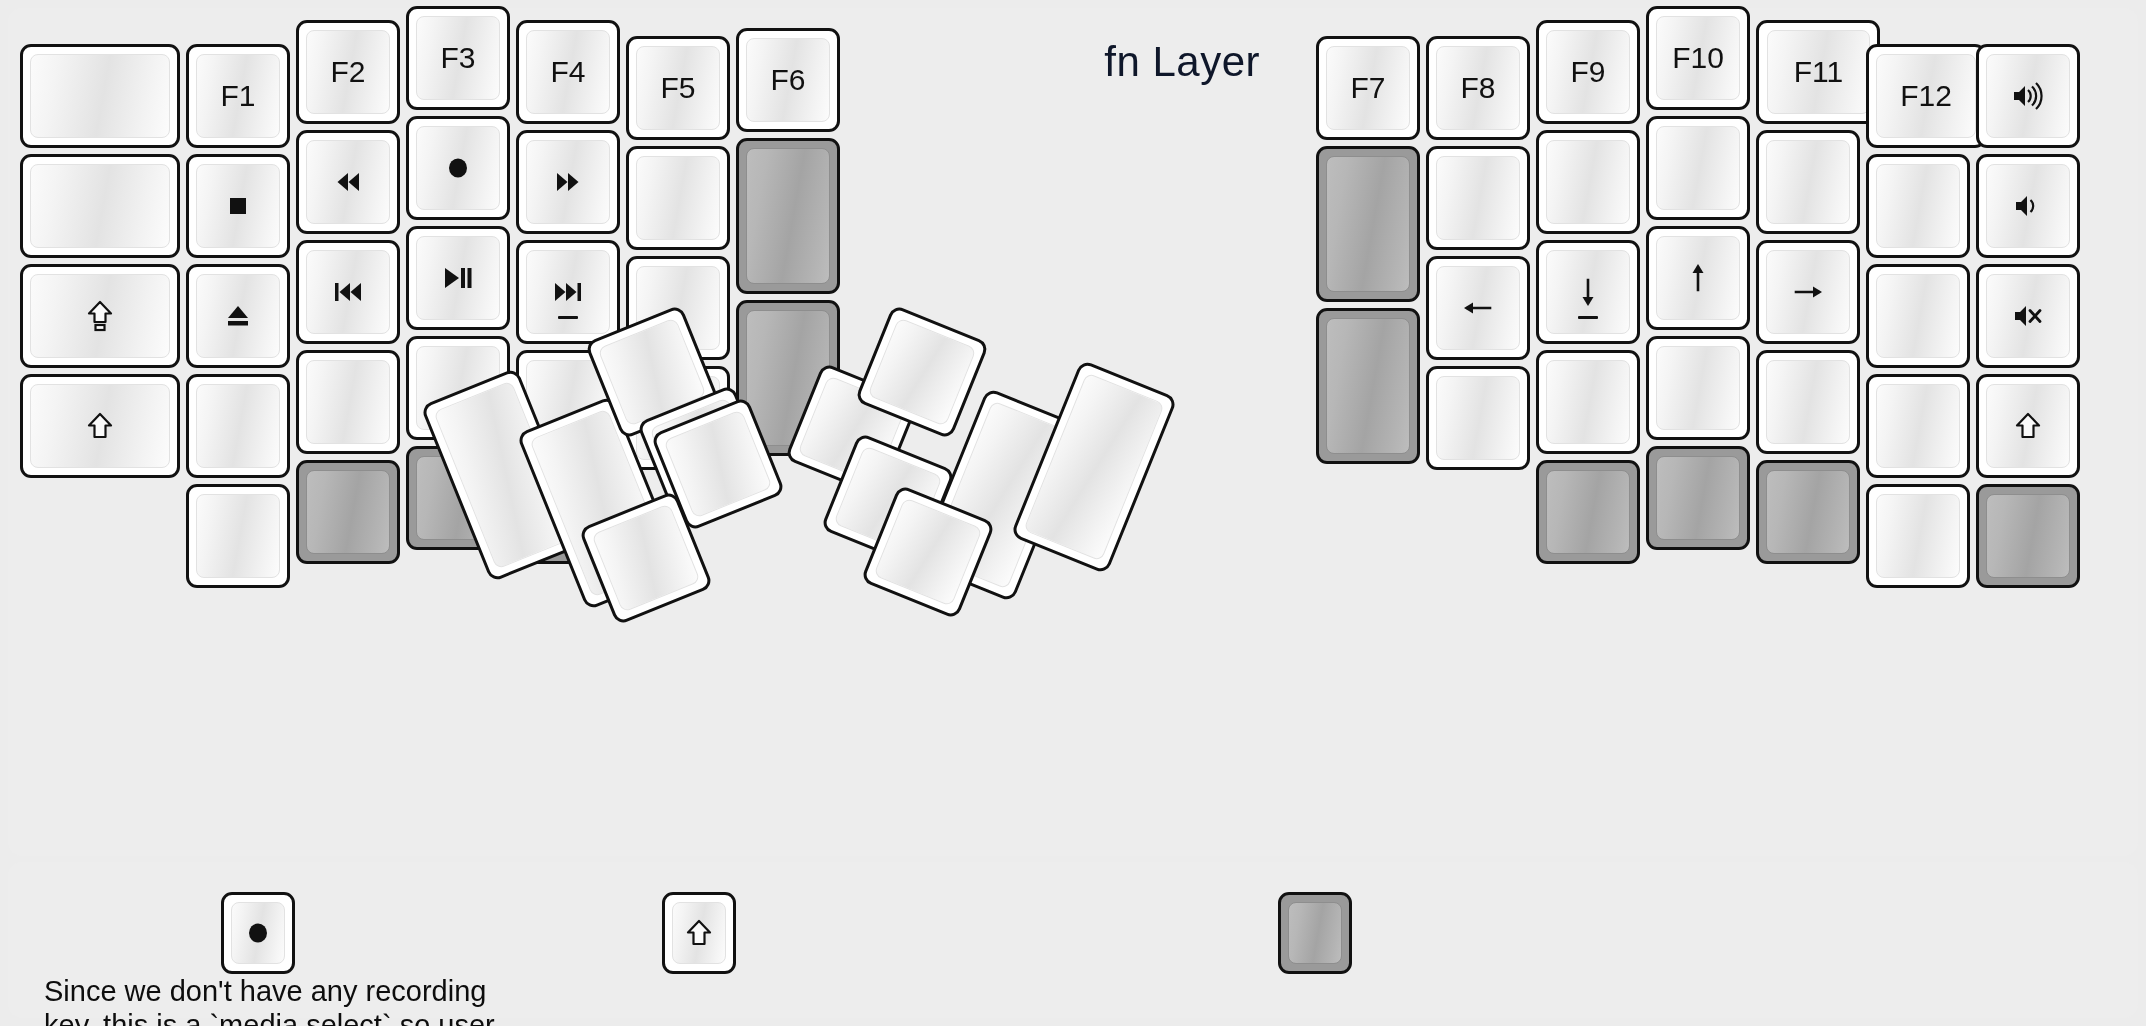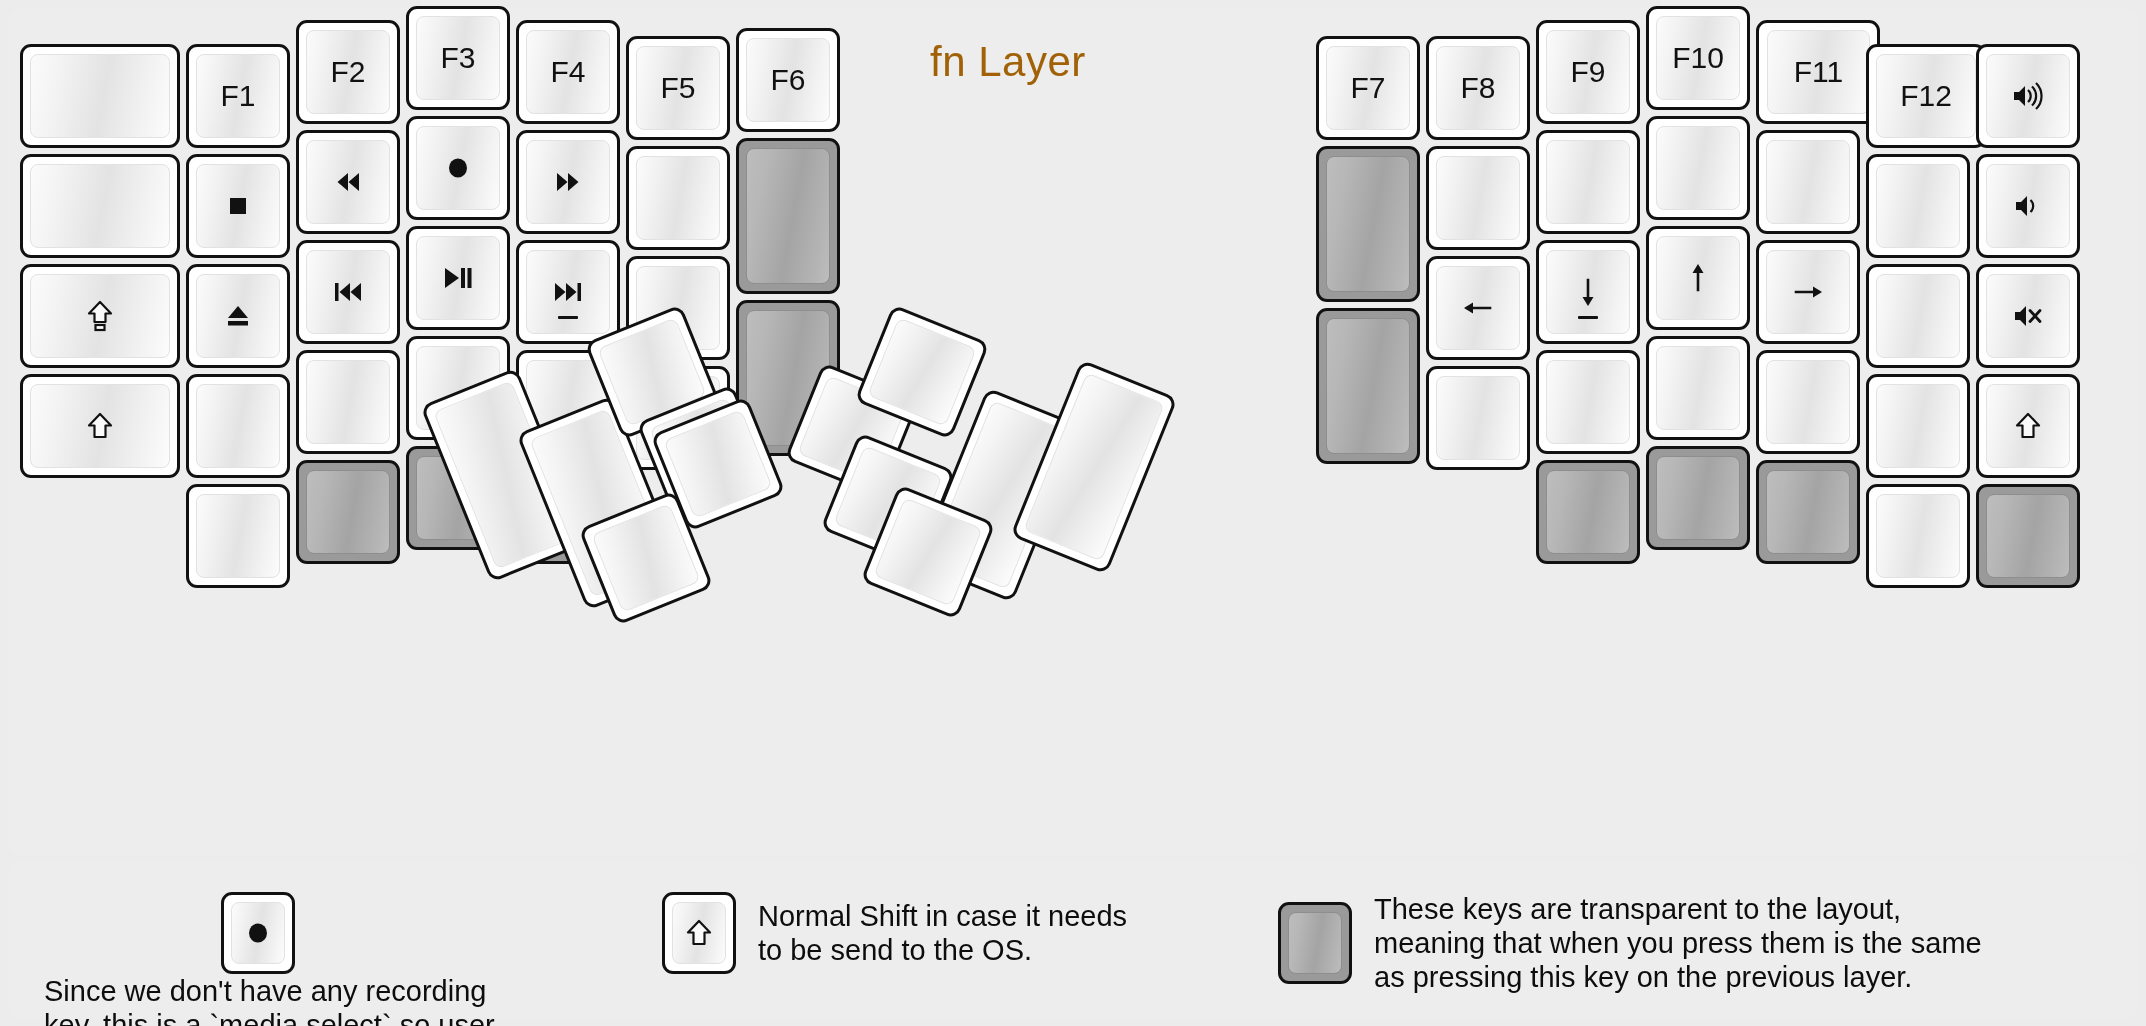--- a/index.html
+++ b/index.html
@@ -17,23 +17,23 @@
     background:#ededed;
     border-radius:14px;
   }
   #board-panel{left:8px;top:8px;width:2130px;height:848px;}
   #legend-panel{left:8px;top:862px;width:2130px;height:156px;}
 
   
   #title{
     position:absolute;
     left:930px;top:38px;width:330px;
-    text-align:left;
+    text-align:right;
     font-size:42px;
-    color:#a16207;
+    color:#0f172a;
     letter-spacing:0.5px;
     white-space:nowrap;
   }
 
   
   .key{
     position:absolute;
     box-sizing:border-box;
     background:#ffffff;
     border:3px solid #111111;
@@ -537,26 +537,21 @@
       <div class="legend-row" style="left: 662px; top: 892px;">
         <div class="legend-key">
           <div class="cap">
             <span class="glyph">
               <svg width="38" height="38" viewBox="0 0 38 38">
                 <path d="M19 7 L30 18.5 L24.5 18.5 L24.5 30 L13.5 30 L13.5 18.5 L8 18.5 Z" fill="#fafafa" stroke="#111" stroke-width="2.2" stroke-linejoin="round"></path>
               </svg>
             </span>
           </div>
         </div>
-        <div class="legend-text">Normal Shift in case it needs
-to be send to the OS.</div>
       </div>
       <div class="legend-row" style="left: 1278px; top: 892px;">
         <div class="legend-key trans">
           <div class="cap"></div>
         </div>
-        <div class="legend-text">These keys are transparent to the layout,
-meaning that when you press them is the same
-as pressing this key on the previous layer.</div>
       </div>
     </div>
 
 </div>
 
 </body></html>

